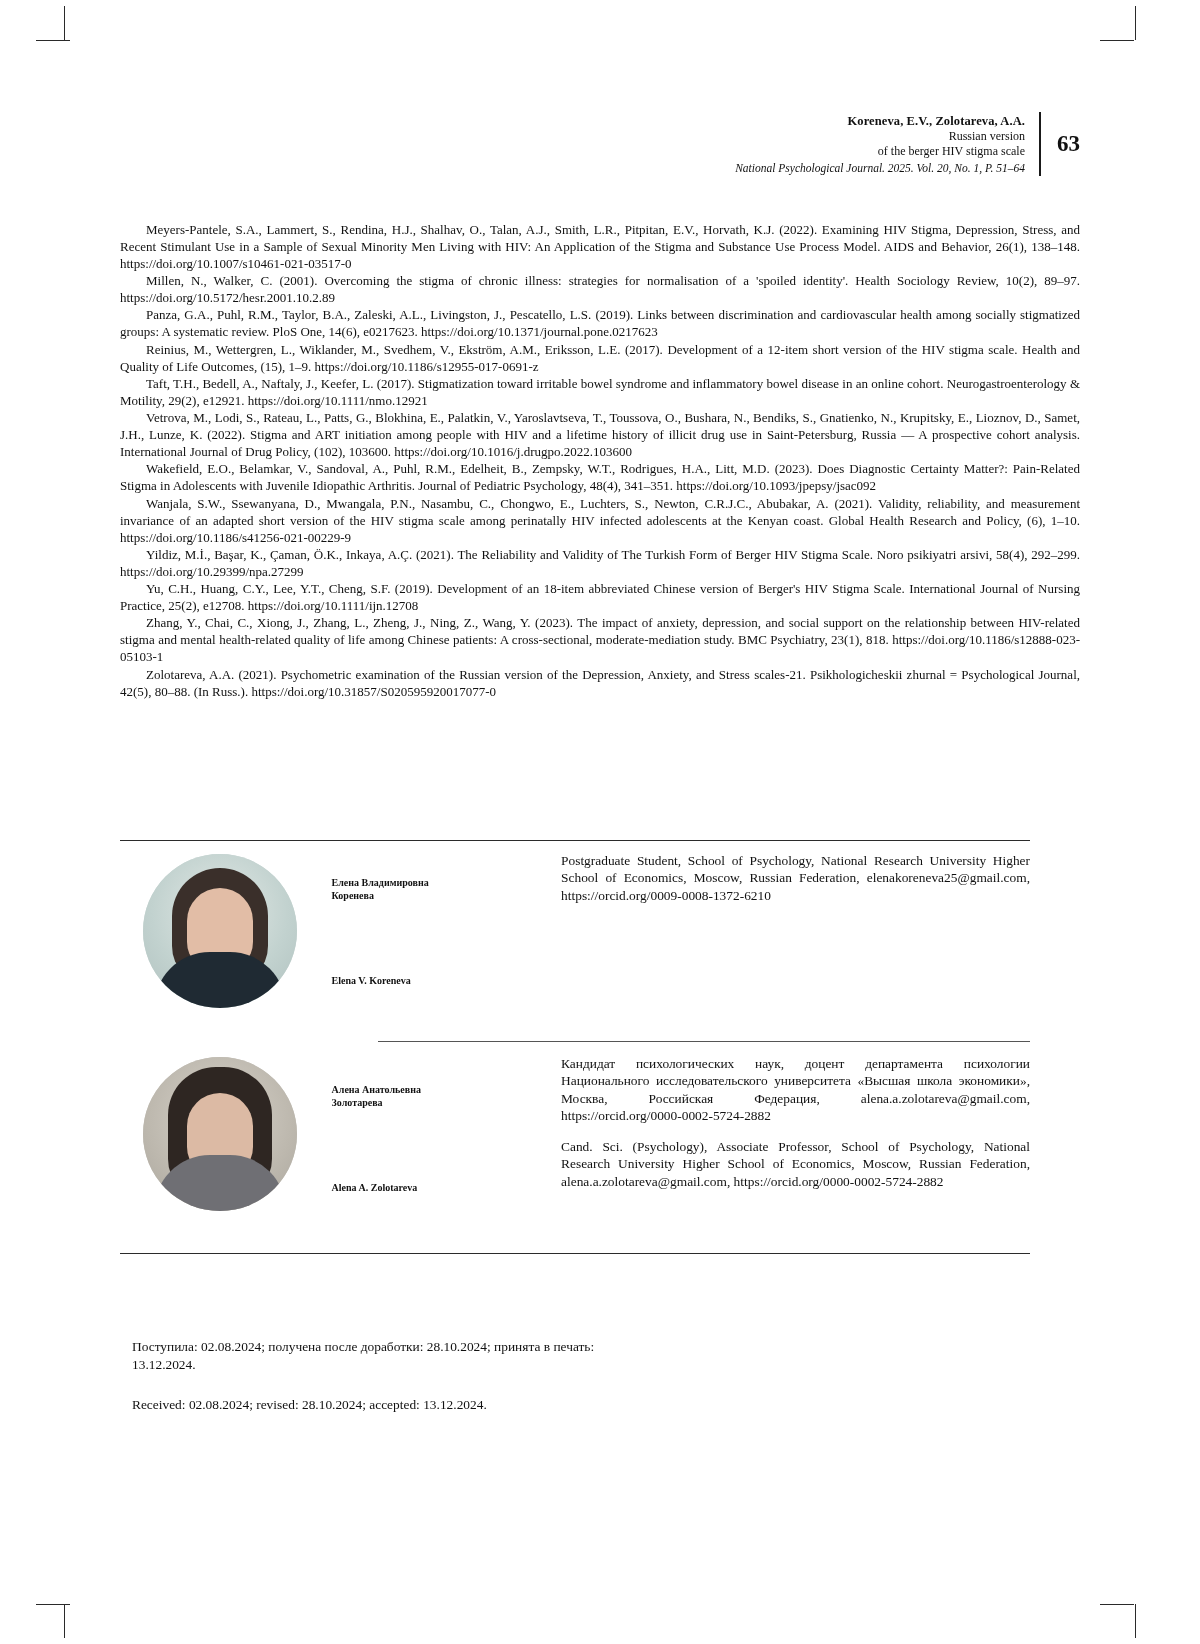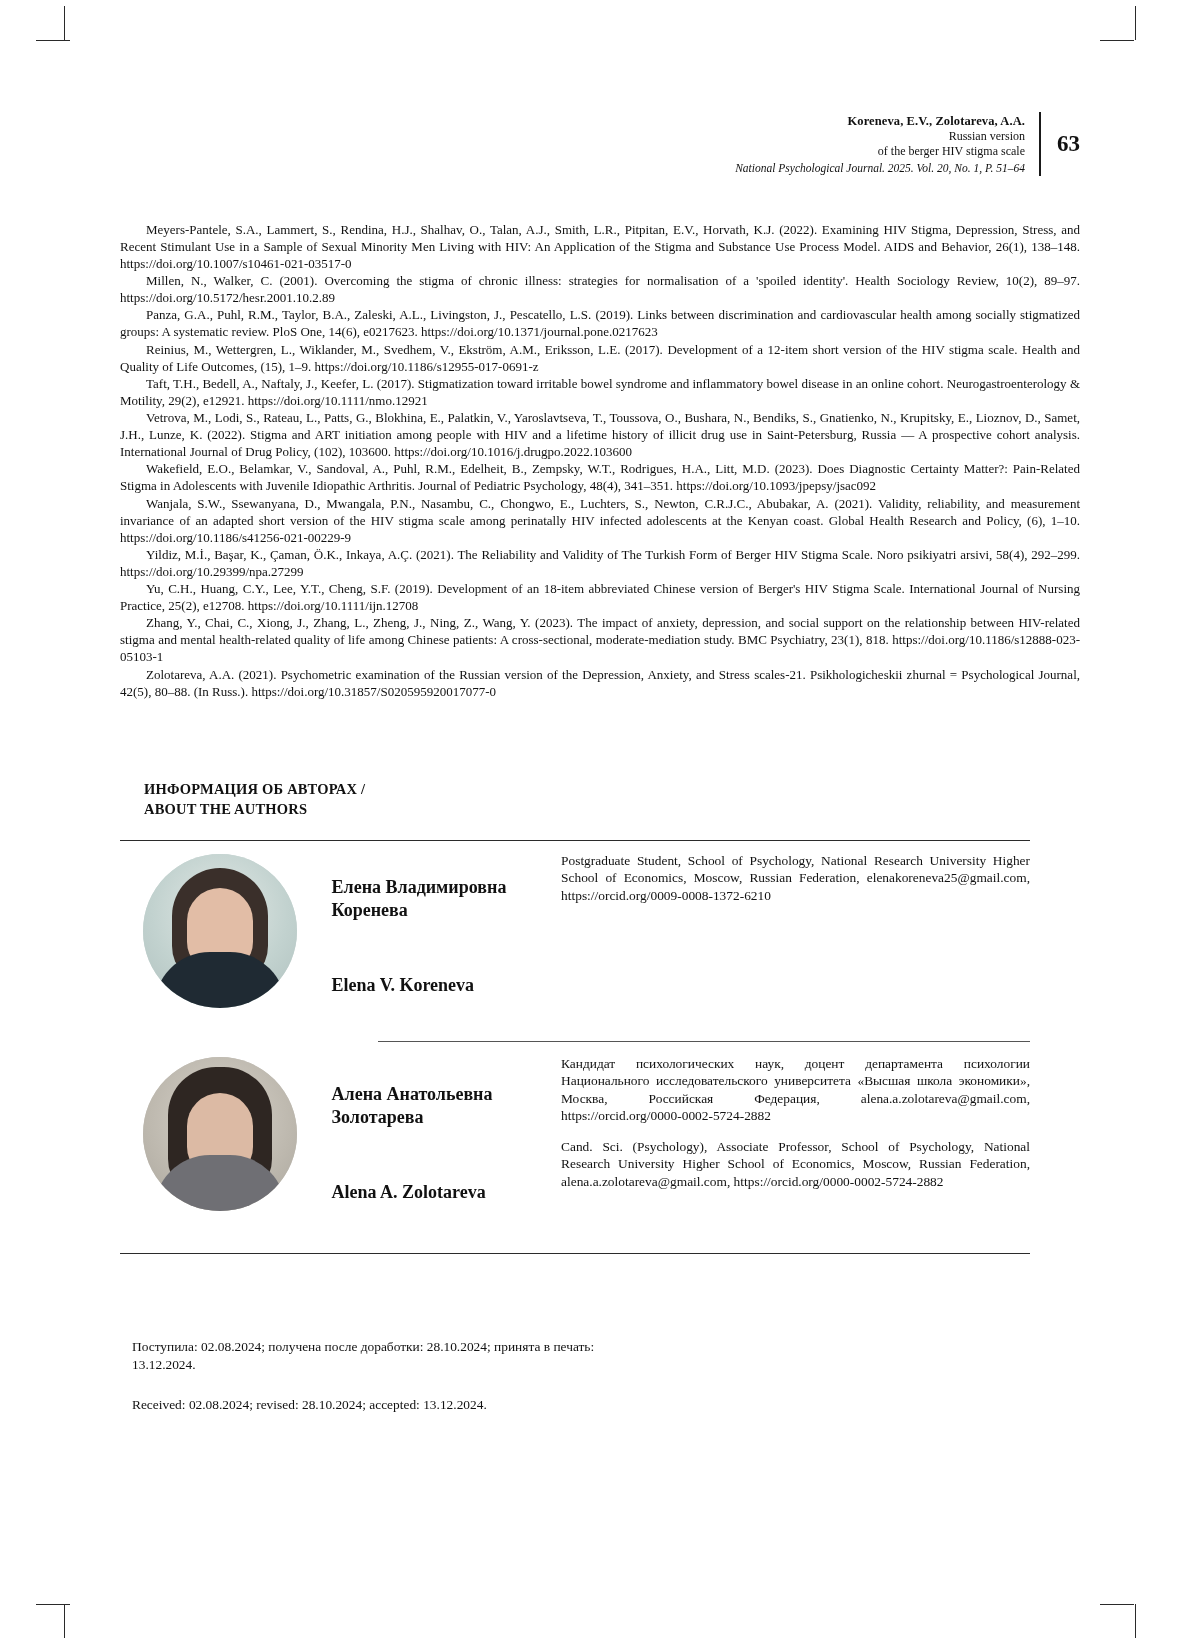--- a/index.html
+++ b/index.html
@@ -164,21 +164,21 @@
   .p2 .ph-body { background: #6f6f74; }
   .ph-acc {
     position:absolute; left:50%; transform:translateX(-50%);
     bottom: 28px; width: 86px; height: 14px; border-radius: 8px;
   }
   .p1 .ph-acc { background: #d9d84a; }
 
   .names {
     width: 230px;
     position: relative;
-    font-size: 18px;
+    font-size: 10px;
     font-weight: bold;
     line-height: 1.3;
     padding-left: 12px;
   }
   .name-ru { position: absolute; top: 24px; left: 12px; }
   .name-en { position: absolute; top: 122px; left: 12px; font-family: Liberation Serif, serif; }
   .a2 .name-ru { top: 28px; }
   .a2 .name-en { top: 126px; }
 
   .bio {
@@ -236,24 +236,20 @@
     <p class="ref">Taft, T.H., Bedell, A., Naftaly, J., Keefer, L. (2017). Stigmatization toward irritable bowel syndrome and inflammatory bowel disease in an online cohort. Neurogastroenterology &amp; Motility, 29(2), e12921. https://doi.org/10.1111/nmo.12921</p>
     <p class="ref">Vetrova, M., Lodi, S., Rateau, L., Patts, G., Blokhina, E., Palatkin, V., Yaroslavtseva, T., Toussova, O., Bushara, N., Bendiks, S., Gnatienko, N., Krupitsky, E., Lioznov, D., Samet, J.H., Lunze, K. (2022). Stigma and ART initiation among people with HIV and a lifetime history of illicit drug use in Saint-Petersburg, Russia — A prospective cohort analysis. International Journal of Drug Policy, (102), 103600. https://doi.org/10.1016/j.drugpo.2022.103600</p>
     <p class="ref">Wakefield, E.O., Belamkar, V., Sandoval, A., Puhl, R.M., Edelheit, B., Zempsky, W.T., Rodrigues, H.A., Litt, M.D. (2023). Does Diagnostic Certainty Matter?: Pain-Related Stigma in Adolescents with Juvenile Idiopathic Arthritis. Journal of Pediatric Psychology, 48(4), 341–351. https://doi.org/10.1093/jpepsy/jsac092</p>
     <p class="ref">Wanjala, S.W., Ssewanyana, D., Mwangala, P.N., Nasambu, C., Chongwo, E., Luchters, S., Newton, C.R.J.C., Abubakar, A. (2021). Validity, reliability, and measurement invariance of an adapted short version of the HIV stigma scale among perinatally HIV infected adolescents at the Kenyan coast. Global Health Research and Policy, (6), 1–10. https://doi.org/10.1186/s41256-021-00229-9</p>
     <p class="ref">Yildiz, M.İ., Başar, K., Çaman, Ö.K., Inkaya, A.Ç. (2021). The Reliability and Validity of The Turkish Form of Berger HIV Stigma Scale. Noro psikiyatri arsivi, 58(4), 292–299. https://doi.org/10.29399/npa.27299</p>
     <p class="ref">Yu, C.H., Huang, C.Y., Lee, Y.T., Cheng, S.F. (2019). Development of an 18-item abbreviated Chinese version of Berger's HIV Stigma Scale. International Journal of Nursing Practice, 25(2), e12708. https://doi.org/10.1111/ijn.12708</p>
     <p class="ref">Zhang, Y., Chai, C., Xiong, J., Zhang, L., Zheng, J., Ning, Z., Wang, Y. (2023). The impact of anxiety, depression, and social support on the relationship between HIV-related stigma and mental health-related quality of life among Chinese patients: A cross-sectional, moderate-mediation study. BMC Psychiatry, 23(1), 818. https://doi.org/10.1186/s12888-023-05103-1</p>
     <p class="ref">Zolotareva, A.A. (2021). Psychometric examination of the Russian version of the Depression, Anxiety, and Stress scales-21. Psikhologicheskii zhurnal = Psychological Journal, 42(5), 80–88. (In Russ.). https://doi.org/10.31857/S020595920017077-0</p>
   </div>
 
-  <div class="about-title">
-    <span>ИНФОРМАЦИЯ ОБ АВТОРАХ /</span>
-    <span class="l2">ABOUT THE AUTHORS</span>
-  </div>
 
   <div class="rule r1"></div>
 
   <div class="author-block a1">
     <div class="photo-wrap">
       <div class="photo p1">
         <div class="ph-bg"></div>
         <div class="ph-hair"></div>
         <div class="ph-face"></div>
         <div class="ph-acc"></div>

